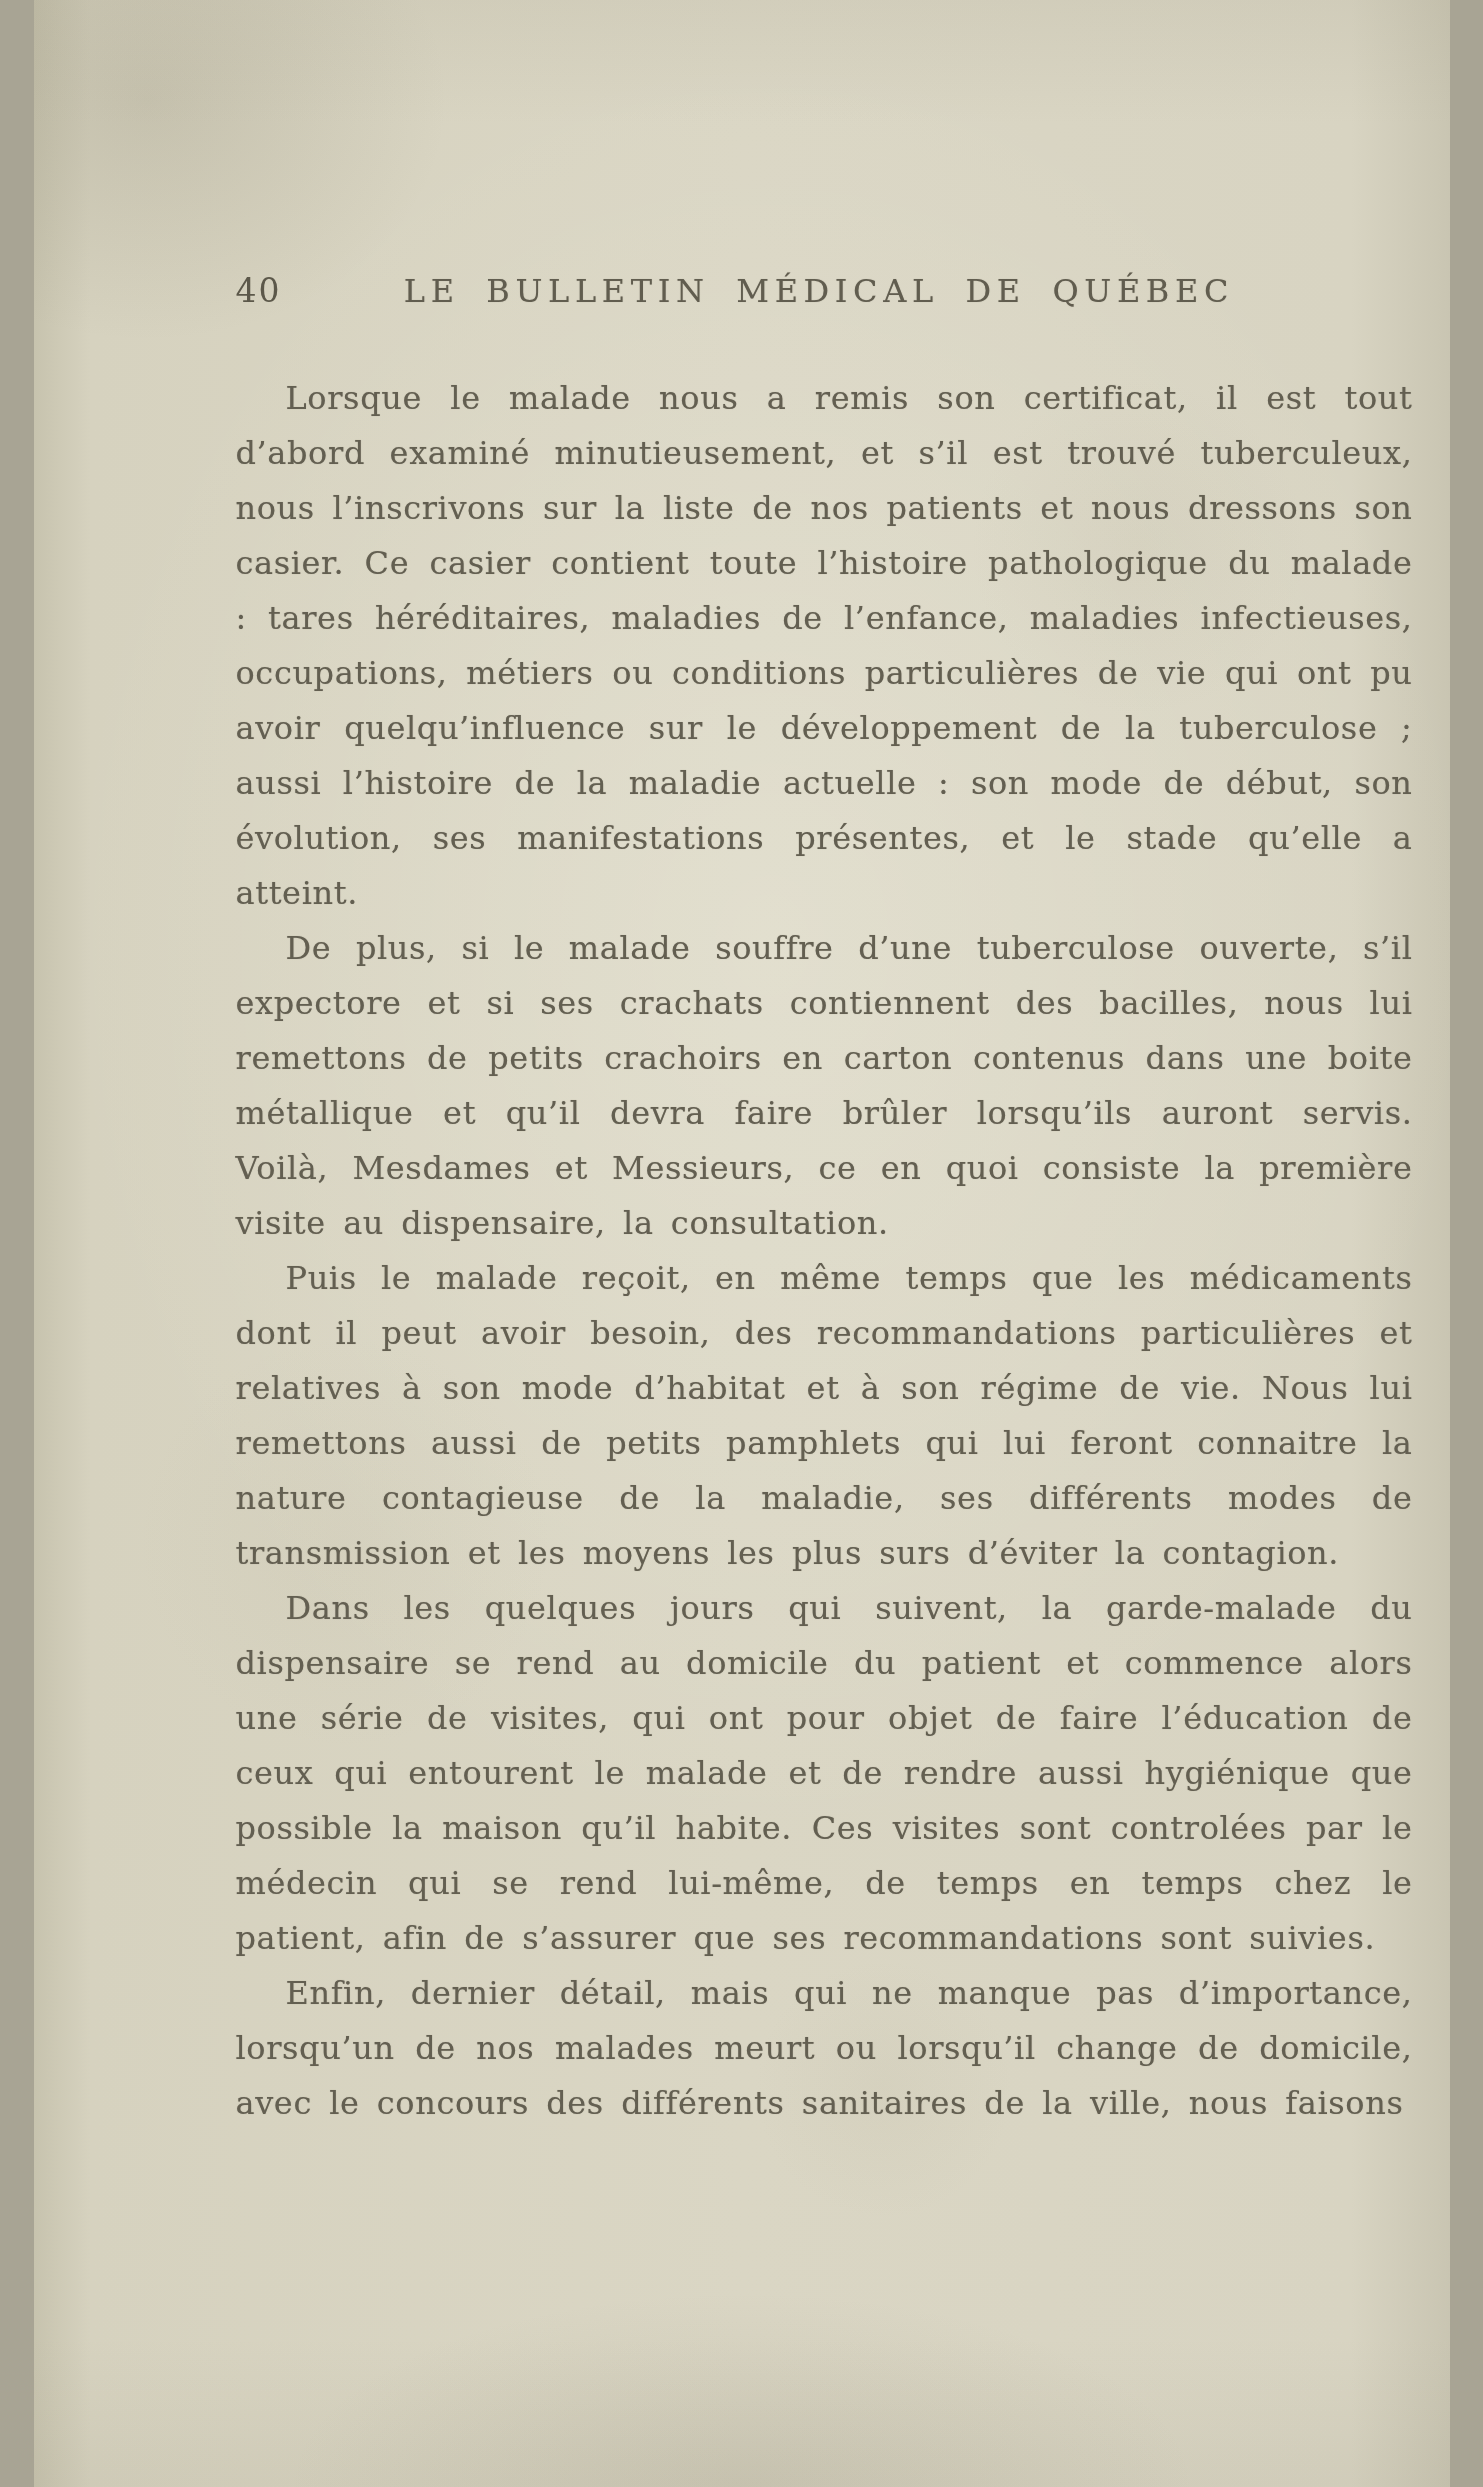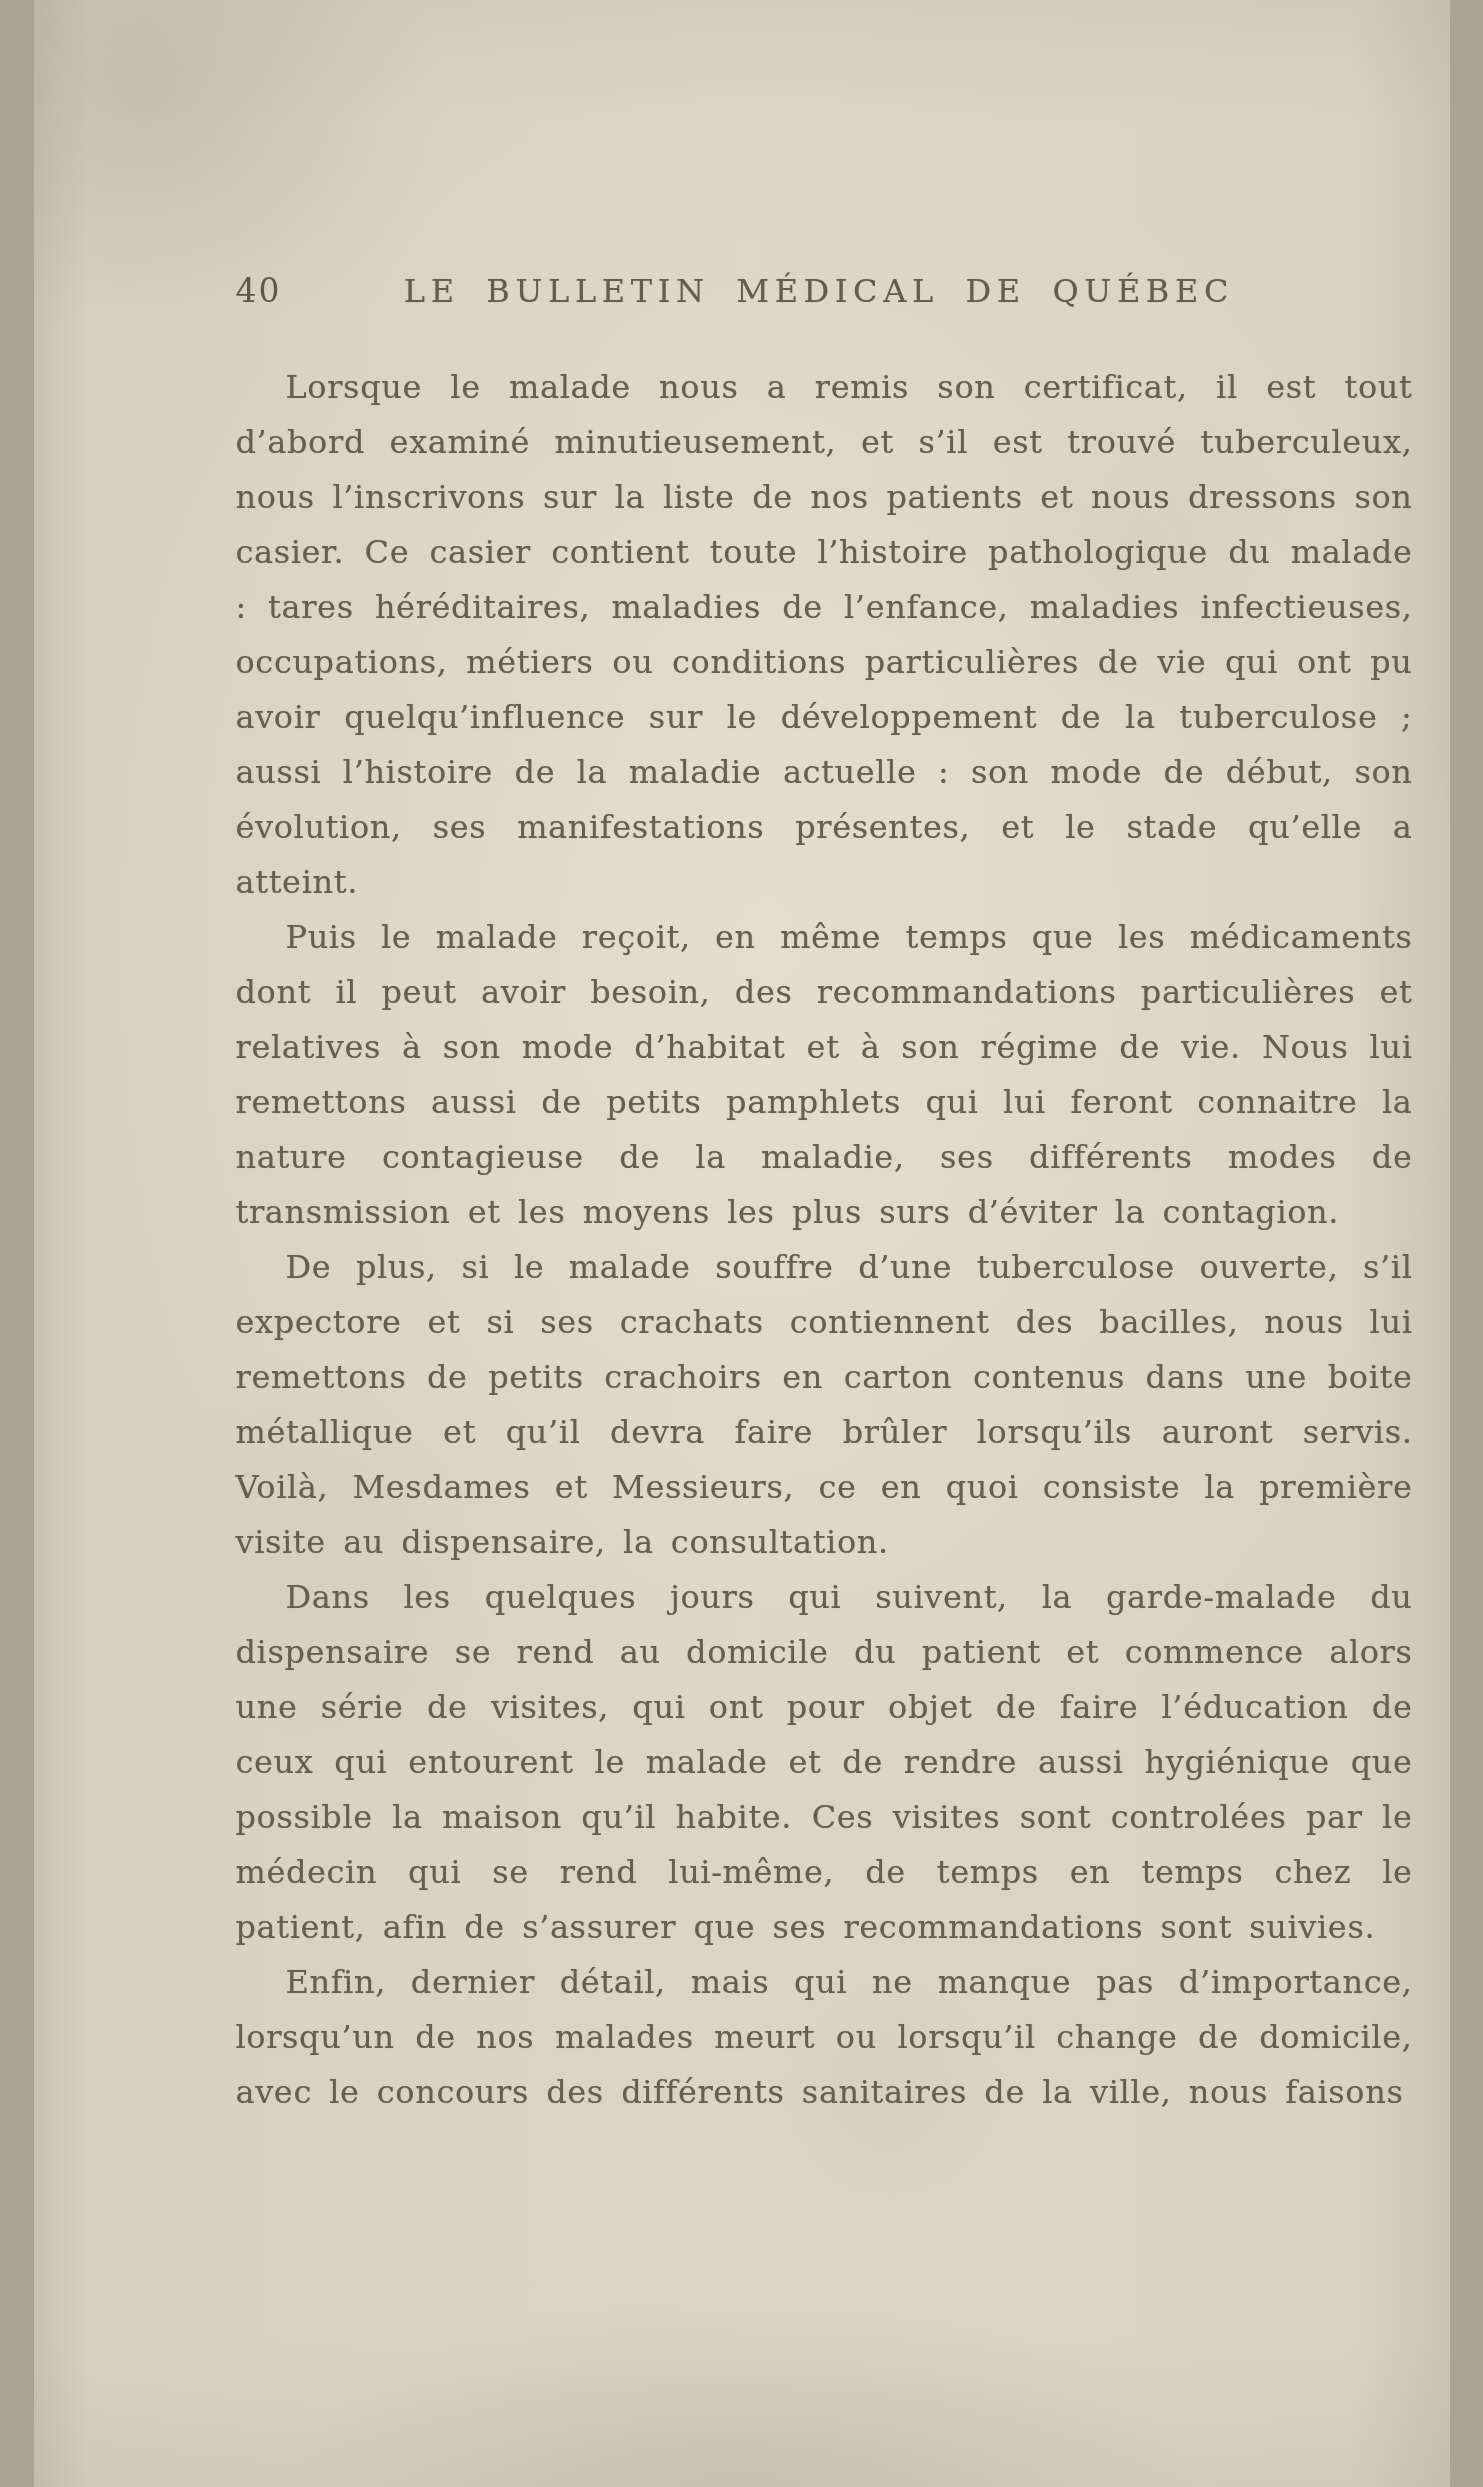--- a/index.html
+++ b/index.html
@@ -60,21 +60,21 @@
     font-size: 32px;
     letter-spacing: 5.6px;
     word-spacing: 11px;
     color: #615d4f;
     padding-right: 56px; 
     text-shadow: 0 0 0.9px rgba(92,88,74,0.35);
   }
 
   .text-block {
     position: absolute;
-    top: 360px;
+    top: 371px;
     left: 202px;
     width: 1177px;
   }
 
   .text-block p {
     margin: 0;
     font-size: 32px;
     line-height: 55px;
     letter-spacing: 0.6px;
     word-spacing: 6.5px;
@@ -89,20 +89,20 @@
 
 <div class="page">
 
   <div class="running-head">
     <span class="page-number">40</span>
     <span class="journal-title">LE BULLETIN MÉDICAL DE QUÉBEC</span>
   </div>
 
   <div class="text-block">
     <p>Lorsque le malade nous a remis son certificat, il est tout d’abord examiné minutieusement, et s’il est trouvé tuberculeux, nous l’inscrivons sur la liste de nos patients et nous dressons son casier. Ce casier contient toute l’histoire pathologique du malade : tares héréditaires, maladies de l’enfance, maladies infectieuses, occupations, métiers ou conditions particulières de vie qui ont pu avoir quelqu’influence sur le développement de la tuberculose ; aussi l’histoire de la maladie actuelle : son mode de début, son évolution, ses manifestations présentes, et le stade qu’elle a atteint.</p>
+    <p>De plus, si le malade souffre d’une tuberculose ouverte, s’il expectore et si ses crachats contiennent des bacilles, nous lui remettons de petits crachoirs en carton contenus dans une boite métallique et qu’il devra faire brûler lorsqu’ils auront servis. Voilà, Mesdames et Messieurs, ce en quoi consiste la première visite au dispensaire, la consultation.</p>
     <p>Puis le malade reçoit, en même temps que les médicaments dont il peut avoir besoin, des recommandations particulières et relatives à son mode d’habitat et à son régime de vie. Nous lui remettons aussi de petits pamphlets qui lui feront connaitre la nature contagieuse de la maladie, ses différents modes de transmission et les moyens les plus surs d’éviter la contagion.</p>
-    <p>De plus, si le malade souffre d’une tuberculose ouverte, s’il expectore et si ses crachats contiennent des bacilles, nous lui remettons de petits crachoirs en carton contenus dans une boite métallique et qu’il devra faire brûler lorsqu’ils auront servis. Voilà, Mesdames et Messieurs, ce en quoi consiste la première visite au dispensaire, la consultation.</p>
     <p>Dans les quelques jours qui suivent, la garde-malade du dispensaire se rend au domicile du patient et commence alors une série de visites, qui ont pour objet de faire l’éducation de ceux qui entourent le malade et de rendre aussi hygiénique que possible la maison qu’il habite. Ces visites sont controlées par le médecin qui se rend lui-même, de temps en temps chez le patient, afin de s’assurer que ses recommandations sont suivies.</p>
     <p>Enfin, dernier détail, mais qui ne manque pas d’importance, lorsqu’un de nos malades meurt ou lorsqu’il change de domicile, avec le concours des différents sanitaires de la ville, nous faisons</p>
   </div>
 
 </div>
 
 
 </body></html>

